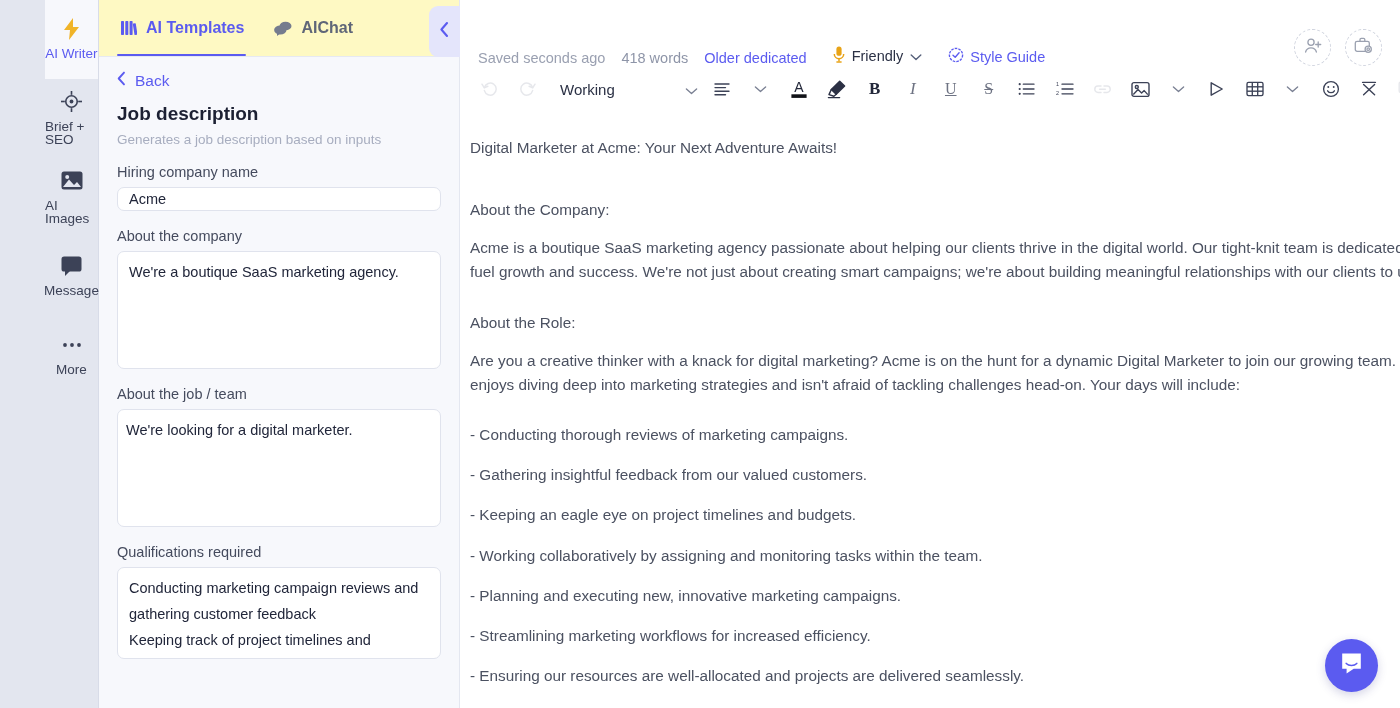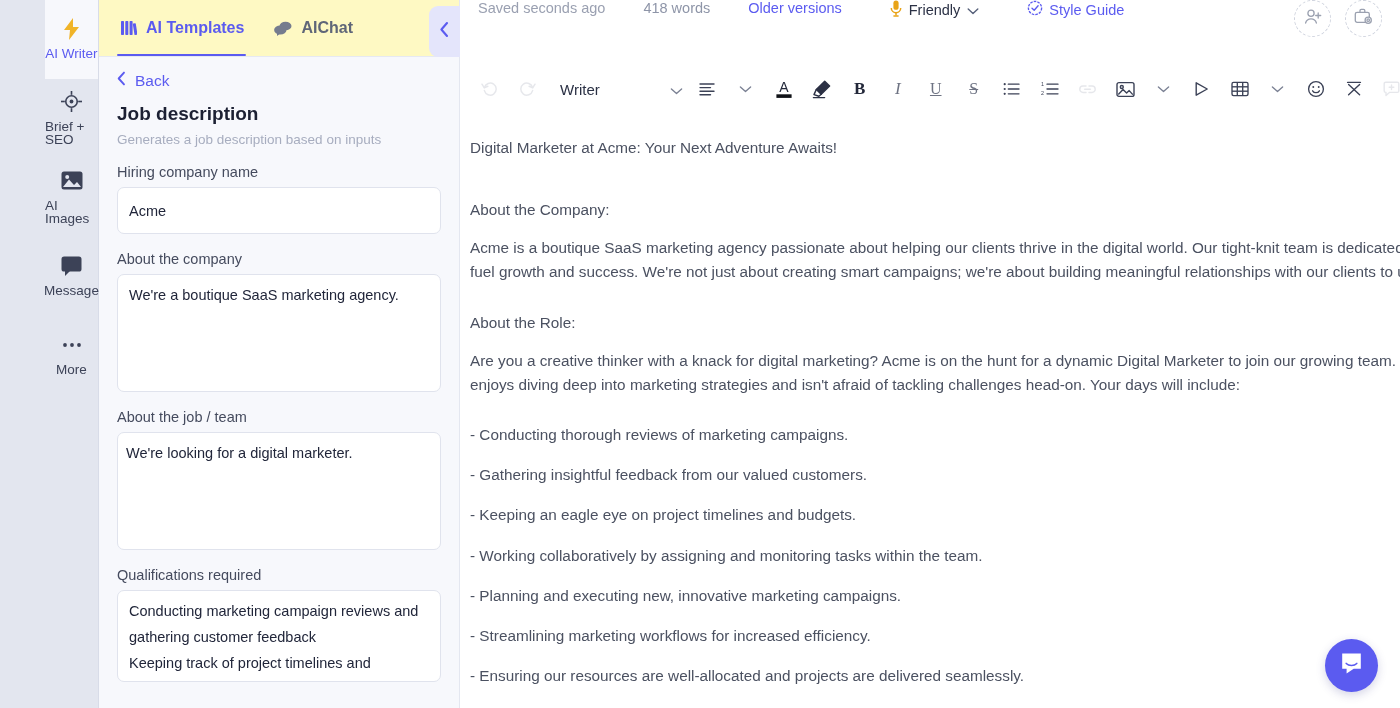--- a/index.html
+++ b/index.html
@@ -65,21 +65,21 @@
     display: flex; align-items: center; gap: 9px;
     margin-top: 14px; cursor: pointer;
   }
   .back-label { font-size: 15.5px; color: #5b5bf0; }
   .tpl-title { font-size: 19px; font-weight: bold; color: #1c2033; margin-top: 13px; }
   .tpl-sub { font-size: 13.5px; color: #a7adbf; margin-top: 7px; }
 
   .field { margin-top: 17px; }
   .field-label { font-size: 14.5px; font-weight: normal; color: #454b5e; margin-bottom: 7px; }
   .txt-input {
-    width: 100%; height: 47px;
+    width: 100%; height: 24px;
     background: #fff; border: 1px solid #e0e3ed; border-radius: 7px;
     font-family: "Liberation Sans", sans-serif;
     font-size: 14.5px; color: #21263a;
     padding: 0 11px; outline: none;
   }
   .txt-area {
     width: 100%;
     background: #fff; border: 1px solid #e0e3ed; border-radius: 7px;
     font-family: "Liberation Sans", sans-serif;
     font-size: 14.5px; color: #21263a; line-height: 1.78;
@@ -95,23 +95,22 @@
     width: 31px; height: 51px;
     background: #e4e5fb; border-radius: 9px 0 0 9px;
     display: flex; align-items: center; justify-content: center;
     cursor: pointer; z-index: 6;
   }
 
   
   .editor { flex: 1; height: 708px; background: #fff; display: flex; flex-direction: column; position: relative; overflow: hidden; }
   .ed-top {
     height: 66px; flex: 0 0 66px;
-    display: flex; align-items: flex-start;
+    display: flex; align-items: flex-end;
     padding: 0 18px 0 10px;
-    gap: 22px;
   }
   .meta { font-size: 14.5px; color: #9aa0b1; margin-left: 0; }
   .meta.dim2 { color: #8e95a8; }
   .meta-link { font-size: 14.5px; color: #5b5bf0; cursor: pointer; }
   .tone {
     display: flex; align-items: center; gap: 7px;
     font-size: 14.5px; color: #2b3145; cursor: pointer;
   }
   .styleguide {
     display: flex; align-items: center; gap: 6px;
@@ -301,21 +300,21 @@
       </div>
 
     </div>
   </div>
 
   <div class="editor">
 
     <div class="ed-top">
       <span class="meta" style="margin-left:8px">Saved seconds ago</span>
       <span class="meta dim2" style="margin-left:16px">418 words</span>
-      <span class="meta-link" style="margin-left:16px">Older versions</span>
+      <span class="meta-link" style="margin-left:16px">Older dedicated</span>
 
       <span class="tone" style="margin-left:26px">
         <span>
           <svg width="12" height="17" viewBox="0 0 12 17">
             <rect x="3.4" y="0.6" width="5.2" height="9.2" rx="2.6" fill="#e8a317"></rect>
             <path d="M1.3 8 a4.7 4.7 0 0 0 9.4 0" fill="none" stroke="#e8a317" stroke-width="1.5"></path>
             <line x1="6" y1="12.6" x2="6" y2="15.6" stroke="#e8a317" stroke-width="1.5"></line>
             <line x1="3.4" y1="16" x2="8.6" y2="16" stroke="#e8a317" stroke-width="1.5"></line>
           </svg>
         </span>
@@ -370,21 +369,21 @@
         </svg>
       </span>
       <span class="tb dis">
         <svg width="17" height="16" viewBox="0 0 17 16" fill="none" stroke="#c9ccd5" stroke-width="1.5" stroke-linecap="round" stroke-linejoin="round">
           <path d="M13.6 6.6 A6 6 0 1 0 13.6 9.6"></path>
             <polyline points="16,3.2 13.7,6.8 10.1,5.2"></polyline>
         </svg>
       </span>
 
       <span class="tb-normal">
-        <span>Writer</span>
+        <span>Working</span>
         <span class="tb-caret">
           <svg width="13" height="8" viewBox="0 0 13 8" fill="none" stroke="#7a8093" stroke-width="1.35" stroke-linecap="round" stroke-linejoin="round">
             <polyline points="1.4,2 6.5,6.5 11.6,2"></polyline>
           </svg>
         </span>
       </span>
 
       <span class="tb">
         <svg width="17" height="14" viewBox="0 0 17 14" stroke="#3c4257" stroke-width="1.4" stroke-linecap="round">
           <line x1="1" y1="2" x2="15" y2="2"></line>

